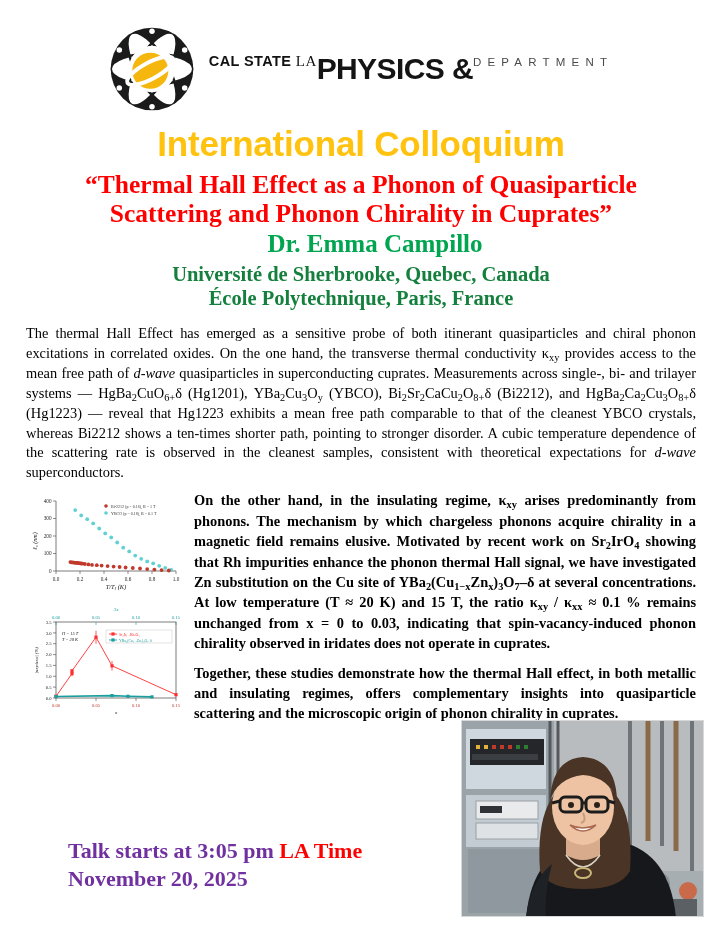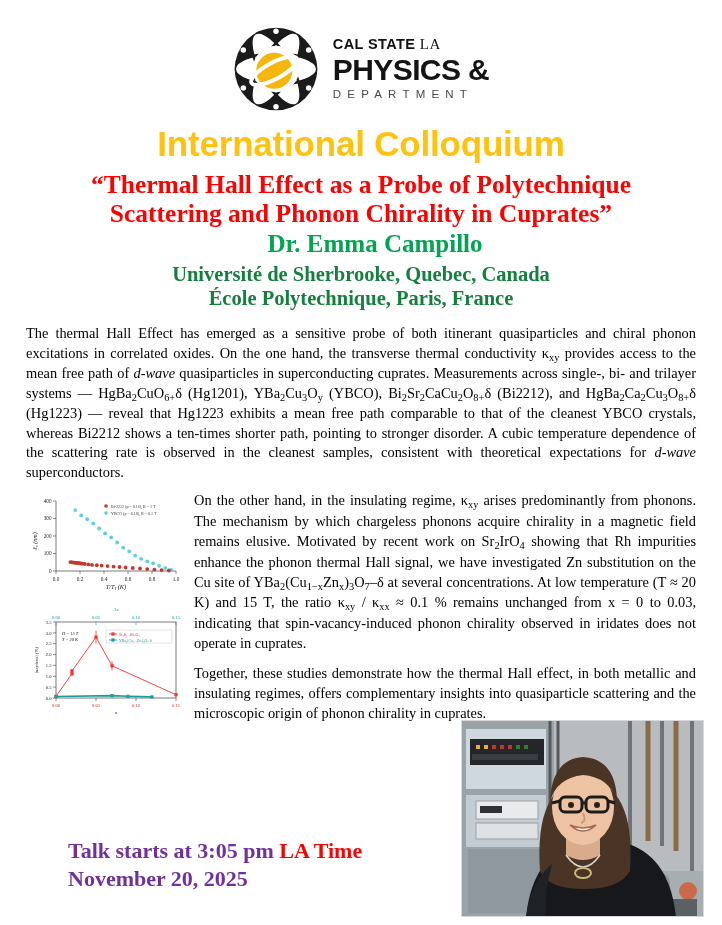--- a/index.html
+++ b/index.html
@@ -21,21 +21,21 @@
     padding-top: 26px;
     gap: 14px;
   }
   .logo-mark {
     width: 86px; height: 86px;
     flex: 0 0 86px;
     position: relative;
   }
   .logo-text {
     display: flex;
-    flex-direction: column;
+    flex-direction: row;
     justify-content: center;
     line-height: 1;
   }
   .calstate {
     font-family: "Liberation Sans", sans-serif;
     font-weight: bold;
     font-size: 14.5px;
     letter-spacing: 0.4px;
     color: #111;
     margin-bottom: 3px;
@@ -115,21 +115,21 @@
     margin: 2px 10px 4px 0;
   }
   .fig { width: 158px; background:#fff; }
   .fig + .fig { margin-top: 7px; }
 
   .col-text {
     font-size: 14.4px;
     line-height: 1.38;
     text-align: justify;
   }
-  .col-text p { margin: 0 0 10px 0; }
+  .col-text p { margin: 0 0 10px 0; font-weight: bold; }
 
   
   .photo {
     position: absolute;
     right: 18px;
     bottom: 8px;
     width: 243px;
     height: 197px;
     border: 1px solid #d8d8d8;
     overflow: hidden;
@@ -193,21 +193,21 @@
       <span class="la">LA</span>
     </div>
     <div class="physics">PHYSICS &amp;</div>
     <div class="department">DEPARTMENT</div>
   </div>
 </div>
 
 <div class="colloquium">International Colloquium</div>
 
 <div class="talk-title">
-  <div>“Thermal Hall Effect as a Probe of Polytechnique</div>
+  <div>“Thermal Hall Effect as a Phonon of Quasiparticle</div>
   <div>Scattering and Phonon Chirality in Cuprates”</div>
 </div>
 
 <div class="speaker">Dr. Emma Campillo</div>
 
 <div class="affil">
   <div>Université de Sherbrooke, Quebec, Canada</div>
   <div>École Polytechnique, Paris, France</div>
 </div>
 

